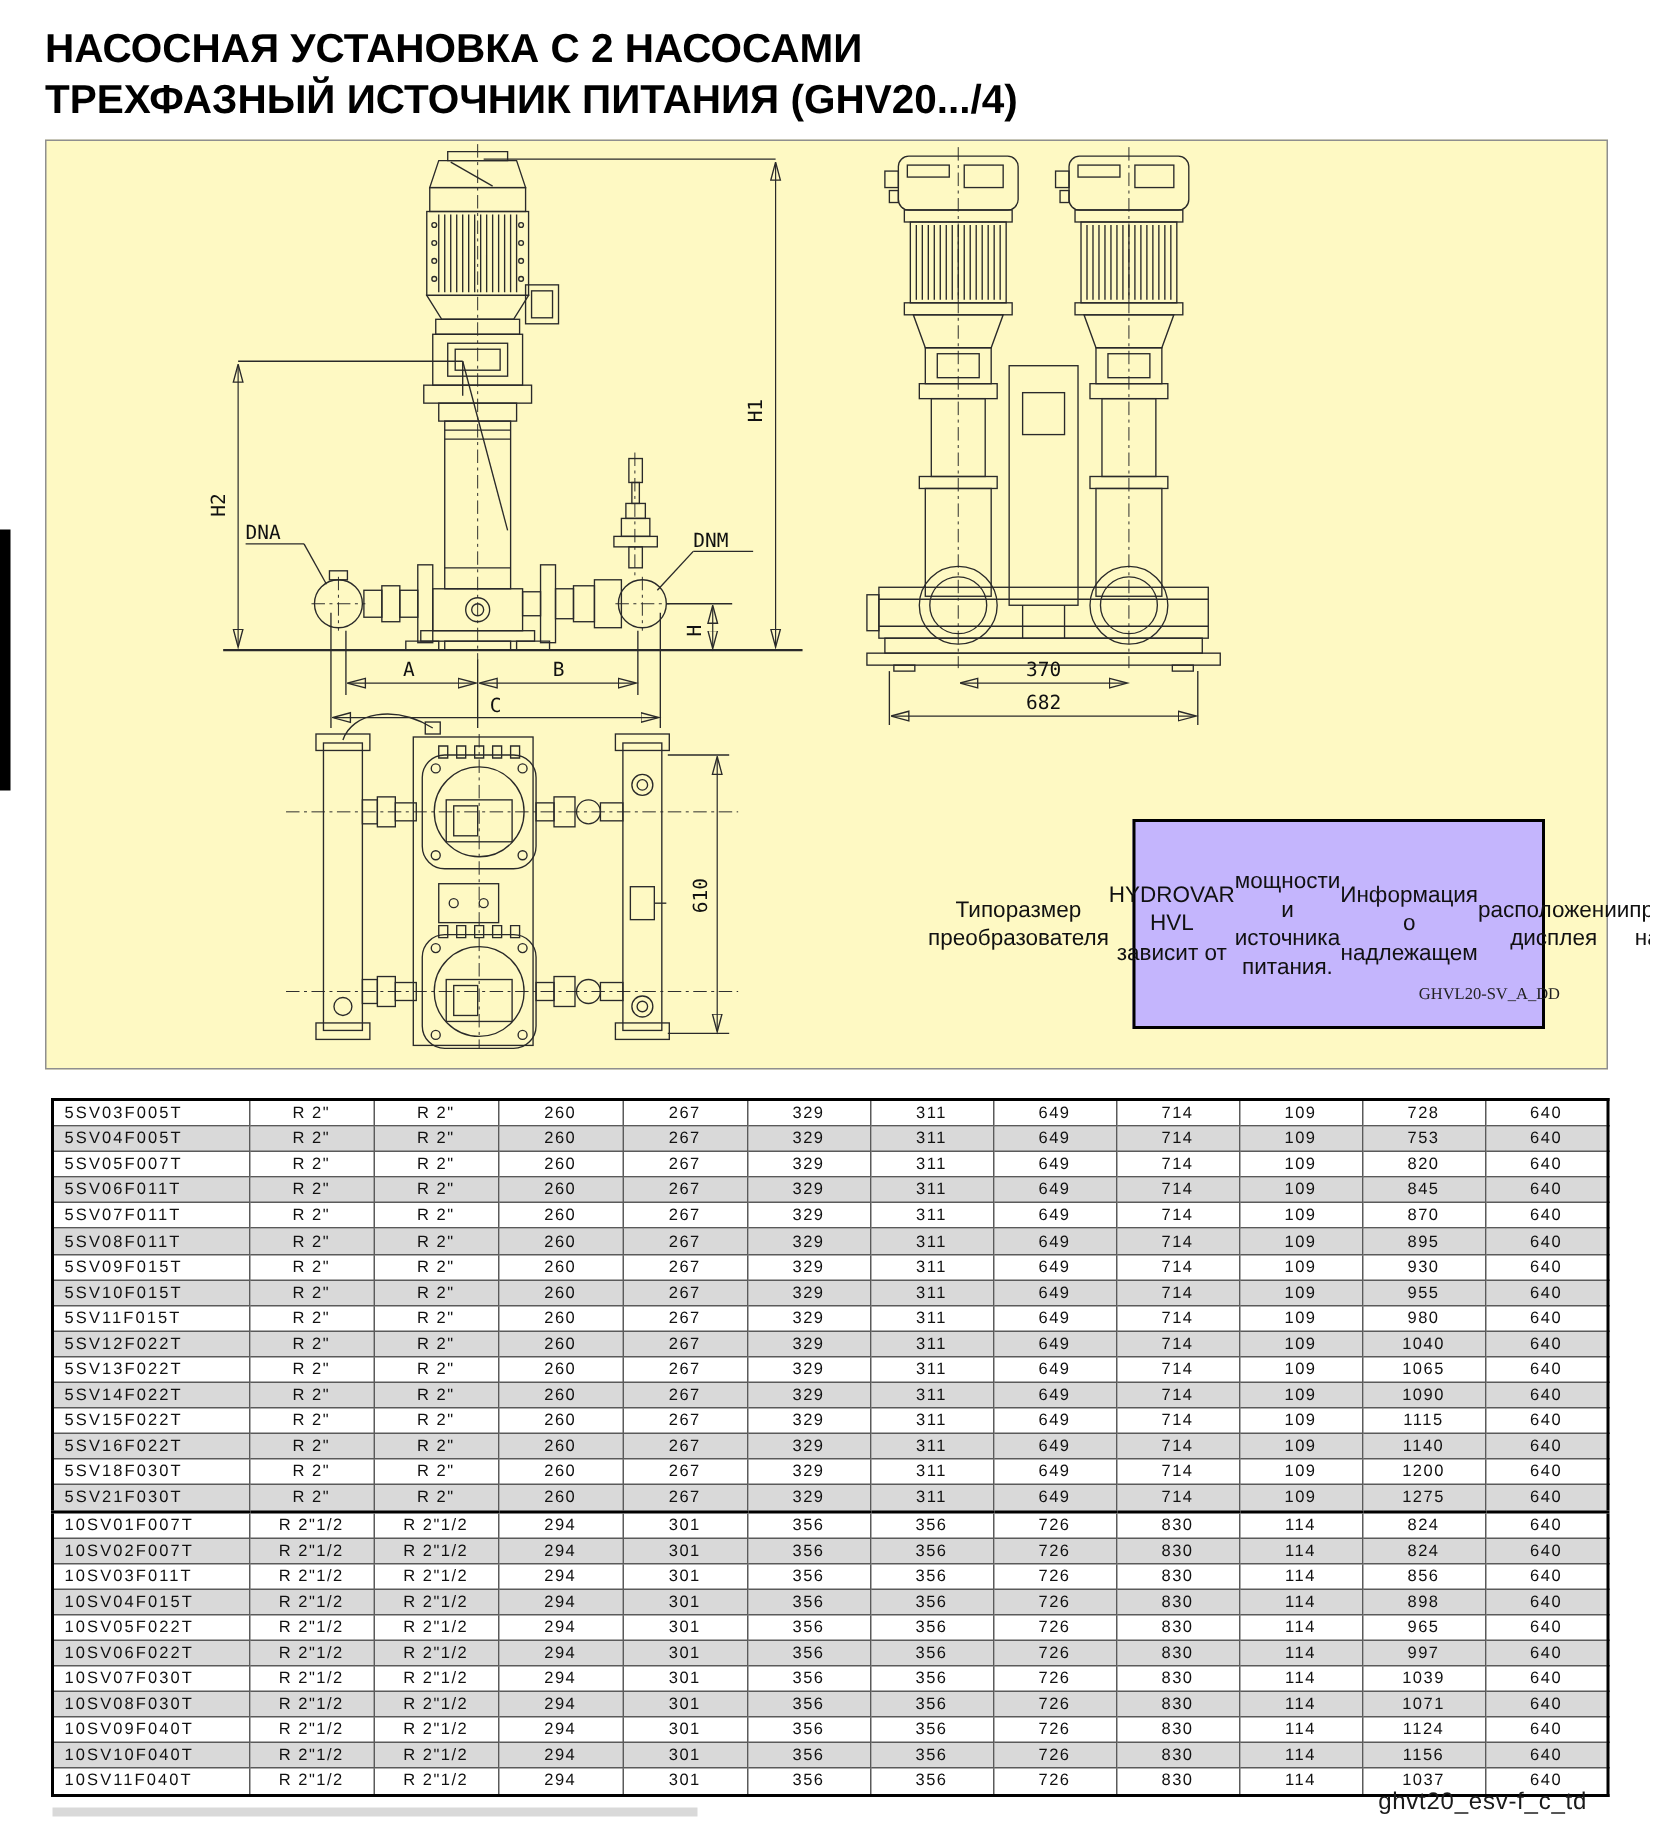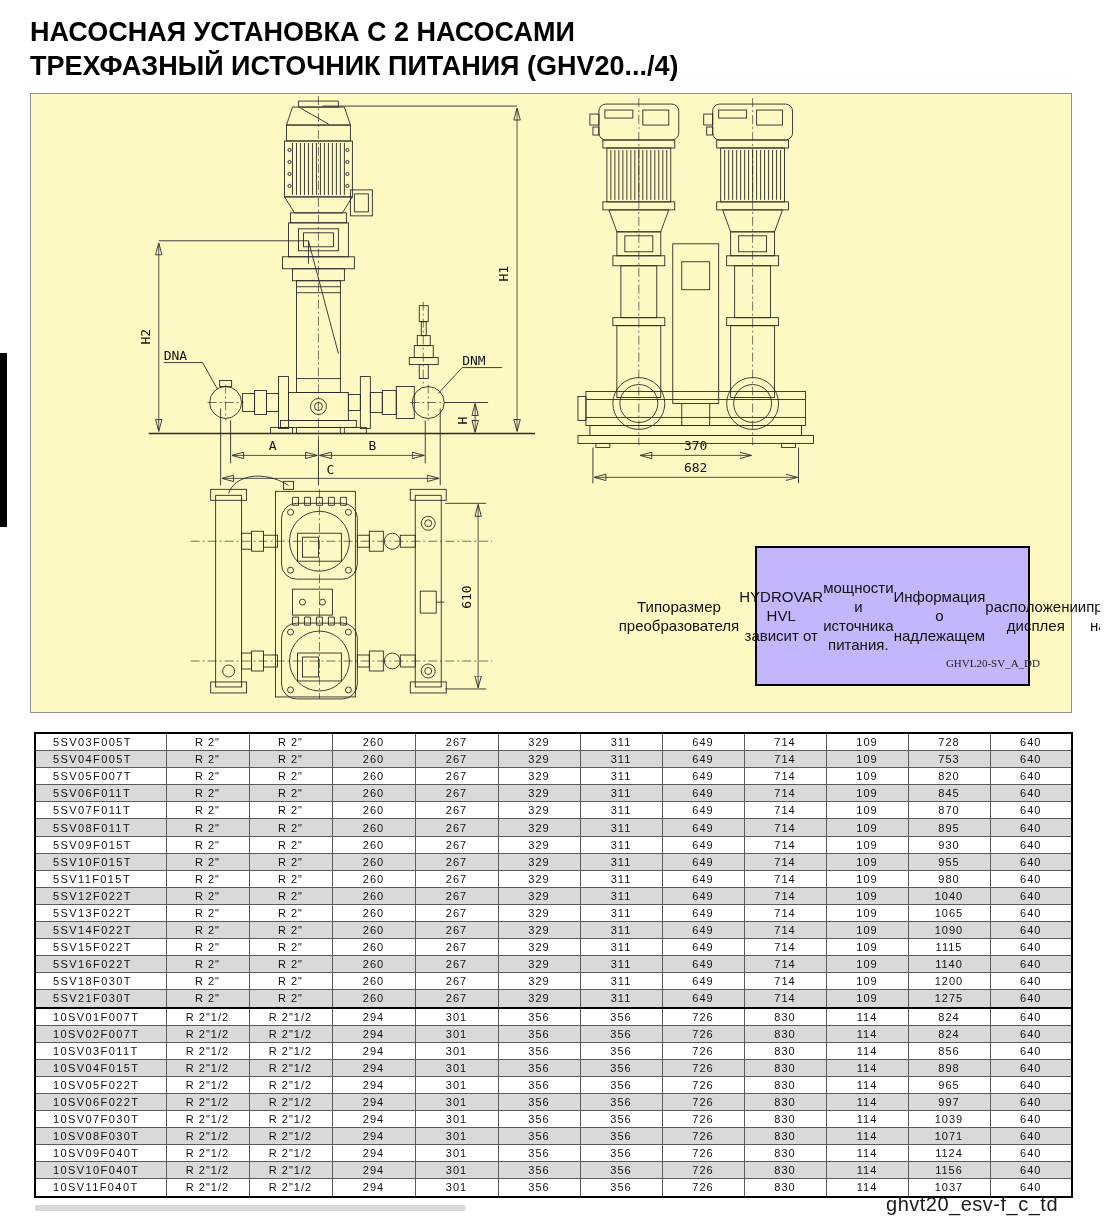--- a/index.html
+++ b/index.html
@@ -31,25 +31,25 @@
             font-size:15px;line-height:1.28;color:#111;}
   #fig-code{position:absolute;left:760px;top:657px;width:280px;text-align:right;
             font-family:Liberation Serif, serif;font-size:11px;color:#222;}
 
   
   #dim-table{position:absolute;left:34px;top:732px;width:1038px;border-collapse:collapse;
              table-layout:fixed;border:2px solid #000;}
   #dim-table td{border:1px solid #5a5a5a;font-size:11px;height:14.1px;padding:1px 2px;
                 text-align:center;letter-spacing:1px;color:#111;white-space:nowrap;
                 overflow:hidden;}
-  #dim-table td.model{text-align:left;padding-left:17px;letter-spacing:1.4px;}
+  #dim-table td.model{text-align:left;padding-left:7px;letter-spacing:1.4px;}
   #dim-table tbody tr:nth-child(even){background:#d9d9d9;}
   #dim-table tbody.sec10 tr:first-child td{border-top:2px solid #000;}
 
-  #footer-code{position:absolute;right:42px;top:1193px;font-size:20px;color:#1a1a1a;
+  #footer-code{position:absolute;right:42px;top:1193px;font-size:16px;color:#1a1a1a;
                letter-spacing:0.5px;}
   #bottom-strip{position:absolute;left:35px;top:1205px;width:430px;height:6px;background:#d9d9d9;}
 </style>
 </head>
 <body>
 
 <div id="page">
 
   <div id="title">
     <div>НАСОСНАЯ УСТАНОВКА С 2 НАСОСАМИ</div>

